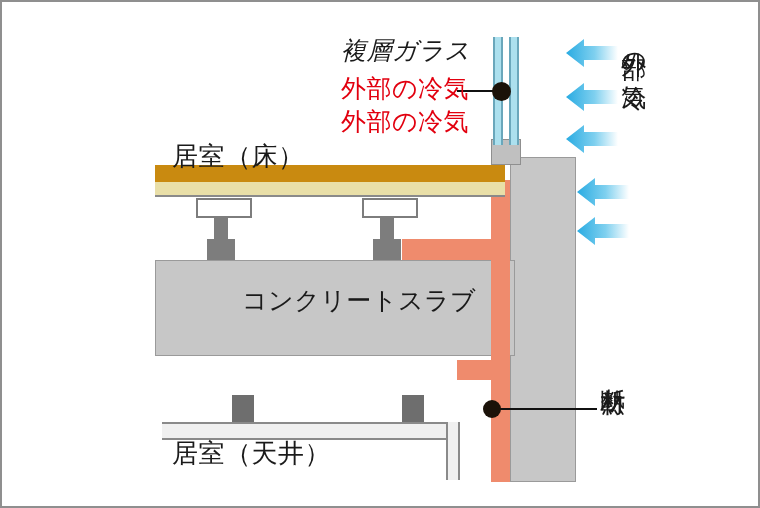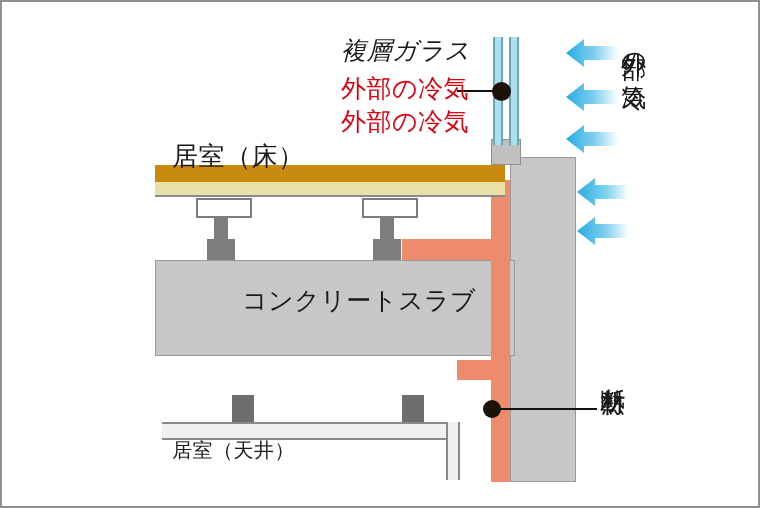--- a/index.html
+++ b/index.html
@@ -204,21 +204,21 @@
       </linearGradient>
     </defs>
     <path d="M0,15 L18,1 L18,8 L52,8 L52,22 L18,22 L18,29 Z" fill="url(#ag5)"></path>
   </svg>
 
 
   <div class="lbl" style="left:170px; top:128px; font-size:26px;margin-top:12px;">居室（床）</div>
 
   <div class="lbl" style="left:240px; top:284px; font-size:25px;">コンクリートスラブ</div>
 
-  <div class="lbl" style="left:170px; top:437px; font-size:20px;">居室（天井）</div>
+  <div class="lbl" style="left:170px; top:437px; font-size:26px;">居室（天井）</div>
 
   <div class="lbl" style="left:339px; top:34px; font-size:25px;font-style:italic;">複層ガラス</div>
 
   <div class="lbl lbl-red" style="left:339px; top:72px; font-size:25px;">外部の冷気</div>
 
   <div class="lbl lbl-red" style="left:339px; top:105px; font-size:25px;">外部の冷気</div>
 
   <div class="lbl lbl-vert" style="left:619px; top:32px; font-size:25px;">外部の冷気</div>
 
   <div class="lbl lbl-vert" style="left:598px; top:366px; font-size:25px;">断熱材</div>

